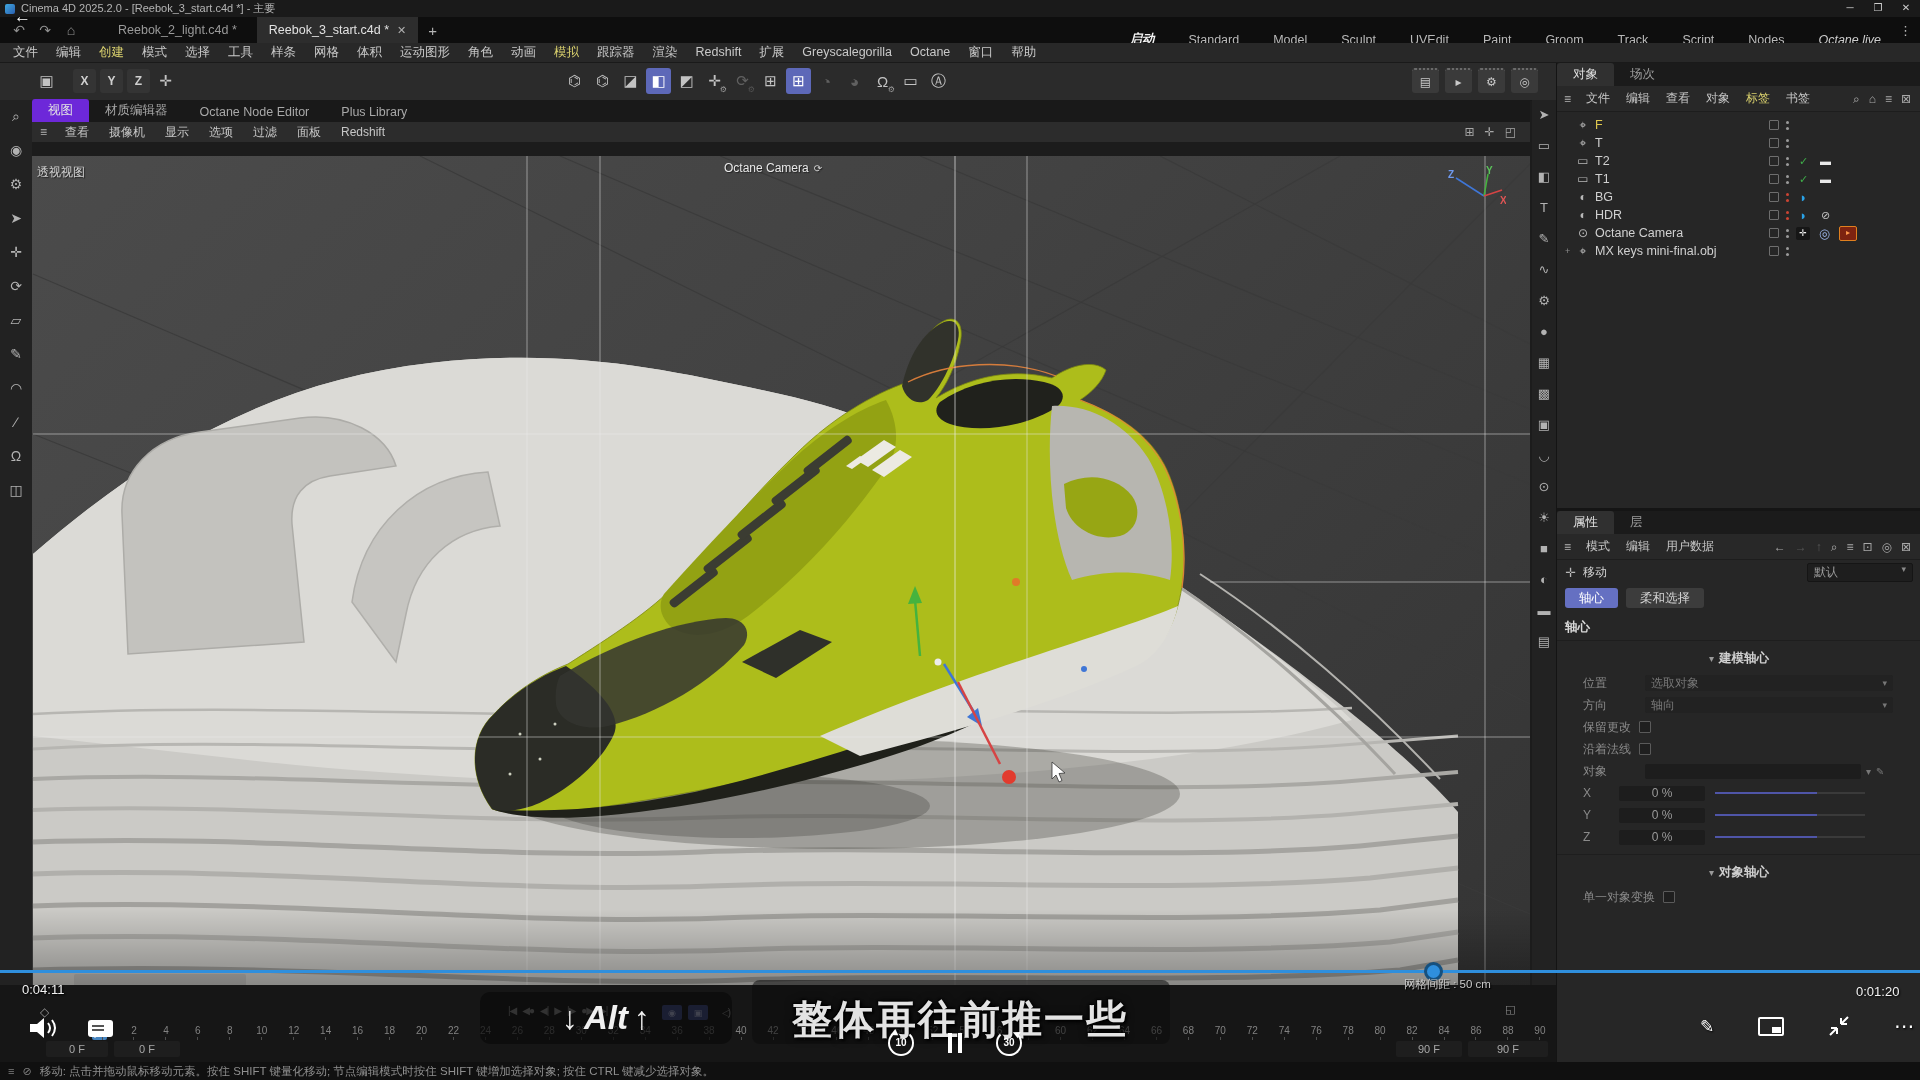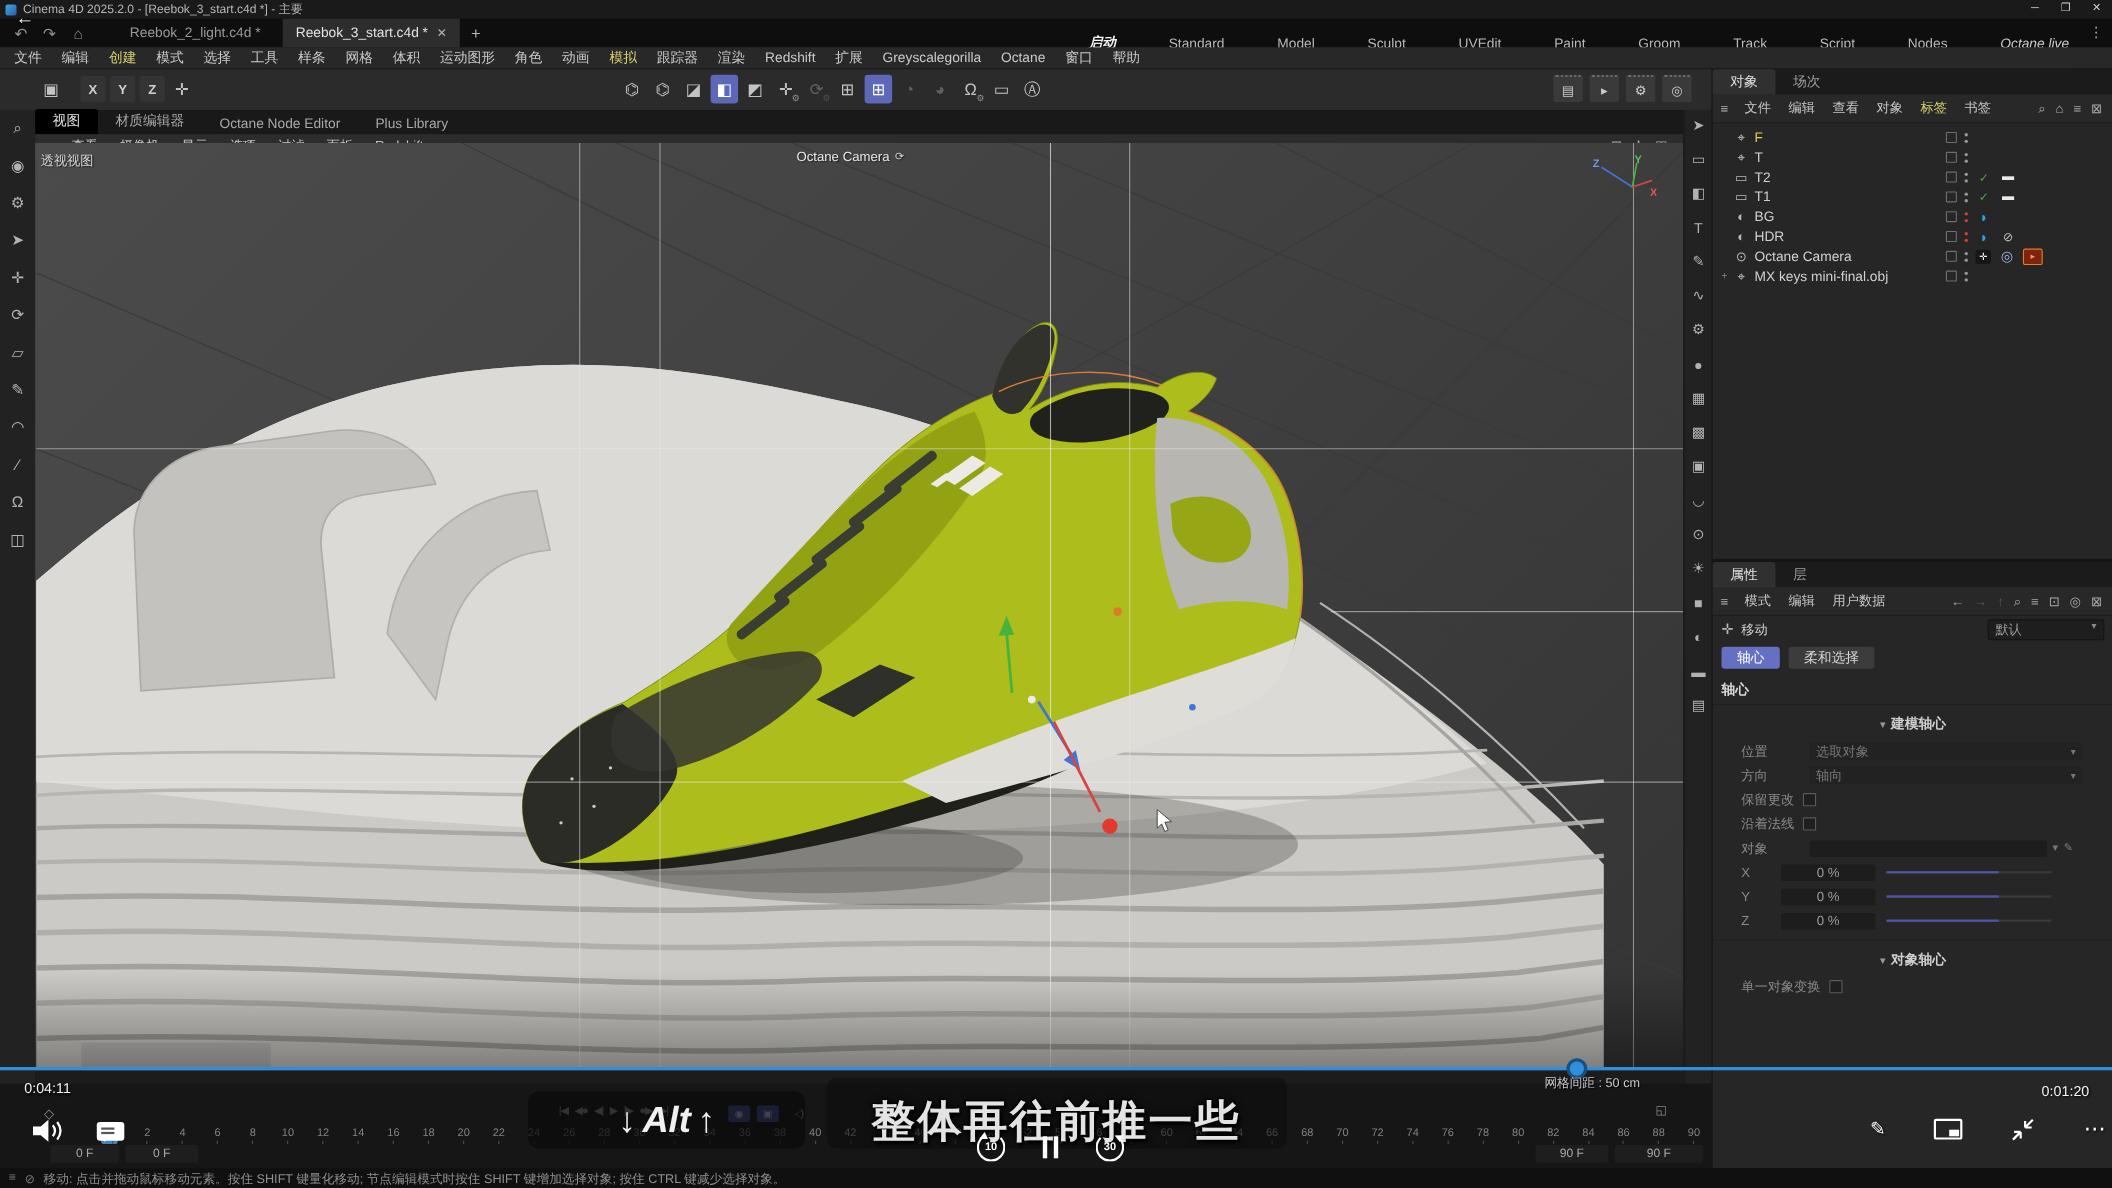--- a/index.html
+++ b/index.html
@@ -16,21 +16,21 @@
   .back-overlay{position:absolute;left:14px;top:7px;color:#fff;font-size:17px;font-weight:bold;text-shadow:0 0 3px #000;z-index:99;}
 
   
   .doctabs{position:absolute;left:0;top:17px;width:1920px;height:26px;background:#0e0e0e;display:flex;align-items:center;}
   .navicons{display:flex;margin-left:6px;}
   .navicon{width:26px;text-align:center;color:#8f8f8f;font-size:14px;}
   .dtab{height:26px;display:flex;align-items:center;padding:0 12px;color:#9a9a9a;font-size:12.5px;gap:8px;}
   .dtab.active{background:#2d2d2d;color:#e2e2e2;}
   .dtab .x{color:#b0b0b0;font-size:11px;}
   .addtab{color:#b5b5b5;font-size:15px;padding:0 10px;}
-  .layouts{margin-left:auto;display:flex;align-items:center;gap:48px;padding-right:10px;margin-top:19px;}
+  .layouts{margin-left:auto;display:flex;align-items:center;gap:34px;padding-right:10px;margin-top:19px;}
   .layout-item{color:#b9b9b9;font-size:12.5px;}
   .layout-item.current{color:#f2f2f2;font-weight:bold;font-style:italic;}
   .layout-item.em{font-style:italic;color:#cdcdcd;}
   .kebab{color:#b5b5b5;font-size:13px;padding:0 8px;}
 
   
   .menubar{position:absolute;left:0;top:43px;width:1920px;height:19px;background:#282828;display:flex;align-items:center;border-bottom:1px solid #1a1a1a;}
   .menubar-items{display:flex;gap:0;margin-left:4px;}
   .menu-item{padding:0 9px;color:#c9c9c9;font-size:12.5px;line-height:19px;}
   .menu-item.accent{color:#d9d06d;}
@@ -43,29 +43,29 @@
   .tbtn.dim{opacity:.35;}
   .tbtn .sub{position:absolute;right:0;bottom:0;font-size:8px;color:#9a9a9a;}
   .axbtn{width:23px;height:24px;border-radius:3px;background:#343434;color:#cfcfcf;display:flex;align-items:center;justify-content:center;font-size:12px;font-weight:bold;}
   .chip{width:27px;height:23px;border-radius:3px;background:#3a3a3a;border-top:2px dotted #6a6a6a;display:flex;align-items:center;justify-content:center;color:#c9c9c9;font-size:12px;}
 
   
   .left-strip{position:absolute;left:0;top:100px;width:32px;height:885px;background:#222;display:flex;flex-direction:column;align-items:center;padding-top:6px;gap:14px;}
   .strip-icon{width:22px;height:20px;display:flex;align-items:center;justify-content:center;color:#b2b2b2;font-size:14px;}
   .dock-tabs{position:absolute;left:32px;top:100px;width:1498px;height:22px;background:#191919;display:flex;align-items:flex-end;}
   .dock-tab{padding:3px 16px;color:#a8a8a8;font-size:12.5px;}
-  .dock-tab.active{background:#000000;color:#e3e3e3;border-radius:3px 3px 0 0;margin-top:48px;}
+  .dock-tab.active{background:#6d28d9;color:#e3e3e3;border-radius:3px 3px 0 0;margin-top:48px;}
   .vp-menu{position:absolute;left:32px;top:122px;width:1498px;height:20px;background:#2c2c2c;display:flex;align-items:center;border-bottom:1px solid #1c1c1c;}
   .vp-burger{color:#b5b5b5;padding:0 8px;font-size:12px;}
   .vp-items{display:flex;}
   .vp-item{padding:0 10px;color:#c6c6c6;font-size:12px;line-height:20px;}
   .vp-corner{margin-left:auto;display:flex;gap:10px;padding-right:14px;color:#a8a8a8;font-size:12px;}
 
   
-  .viewport{position:absolute;left:32px;top:130px;width:1498px;height:843px;background:linear-gradient(135deg,#4b4b4b 0%,#424242 45%,#343434 100%);overflow:hidden;text-align:center;}
+  .viewport{position:absolute;left:32px;top:156px;width:1498px;height:843px;background:linear-gradient(135deg,#4b4b4b 0%,#424242 45%,#343434 100%);overflow:hidden;text-align:center;}
   .viewport::after{content:"";position:absolute;left:0;bottom:0;width:100%;height:90px;background:linear-gradient(to bottom,rgba(0,0,0,0),rgba(0,0,0,.38));pointer-events:none;}
   .vp-label{position:absolute;left:5px;top:8px;color:#d2d2d2;font-size:12px;text-shadow:1px 1px 1px #222;}
   .cam-label{position:absolute;left:692px;top:5px;color:#e8e8e8;font-size:12px;text-shadow:1px 1px 1px #222;display:flex;gap:5px;align-items:center;}
   .cam-label .ci{font-size:10px;color:#cfcfcf;}
   .grid-hud-box{position:absolute;left:42px;top:818px;width:172px;height:26px;background:rgba(130,130,130,.22);border-radius:2px;}
   .axis-gizmo{position:absolute;right:24px;top:10px;}
   .mini{font-size:10px;font-weight:bold;}
 
   
   .right-strip{position:absolute;left:1532px;top:100px;width:24px;height:885px;background:#222;display:flex;flex-direction:column;align-items:center;padding-top:5px;gap:13px;}

